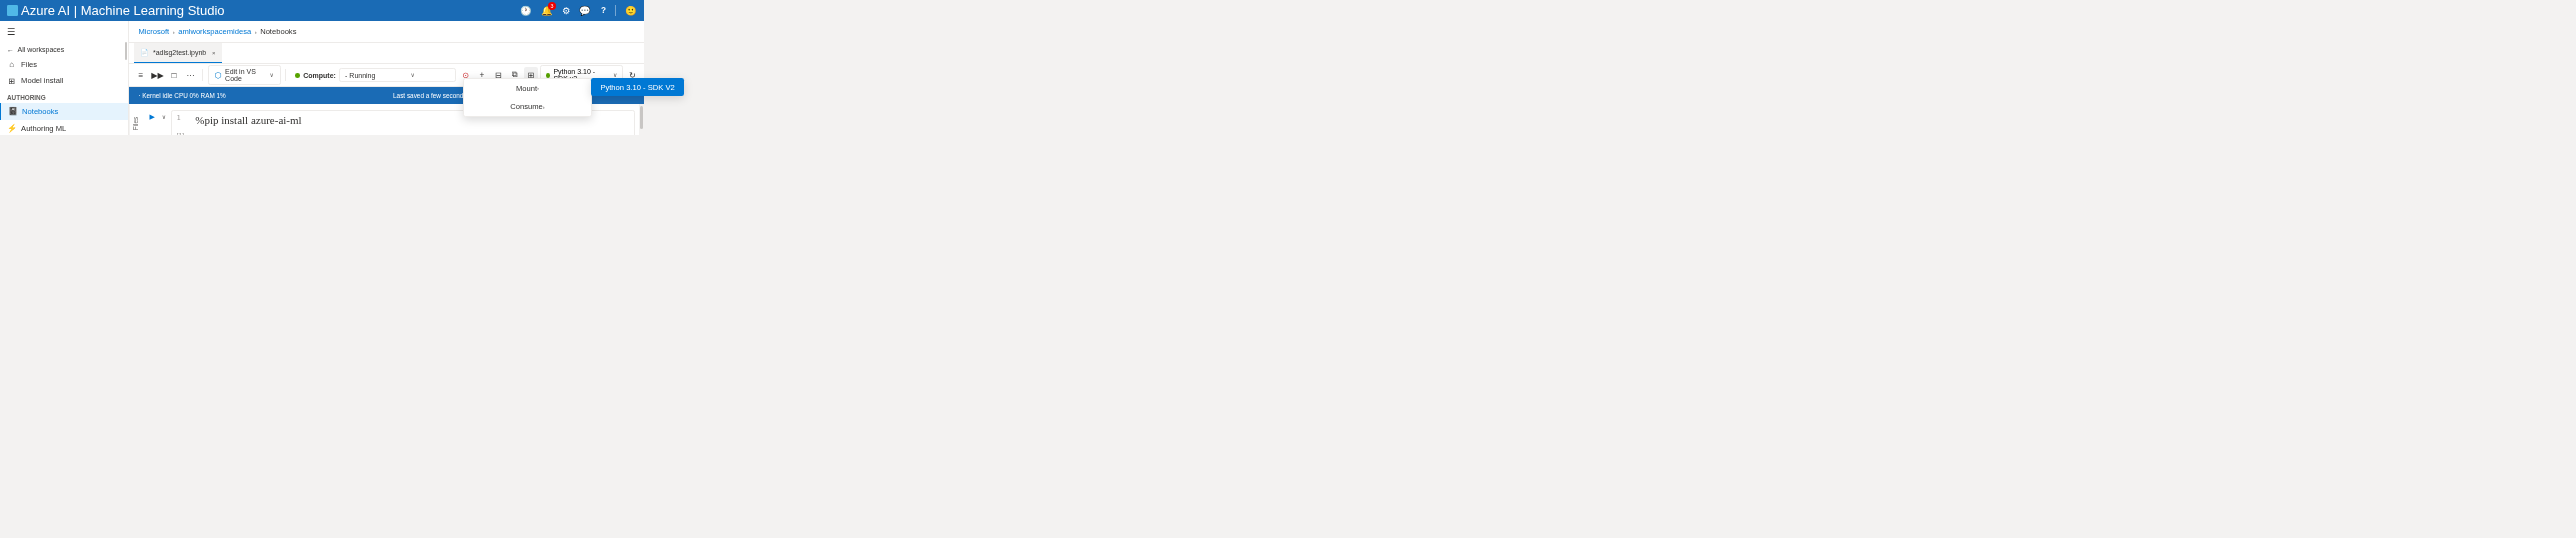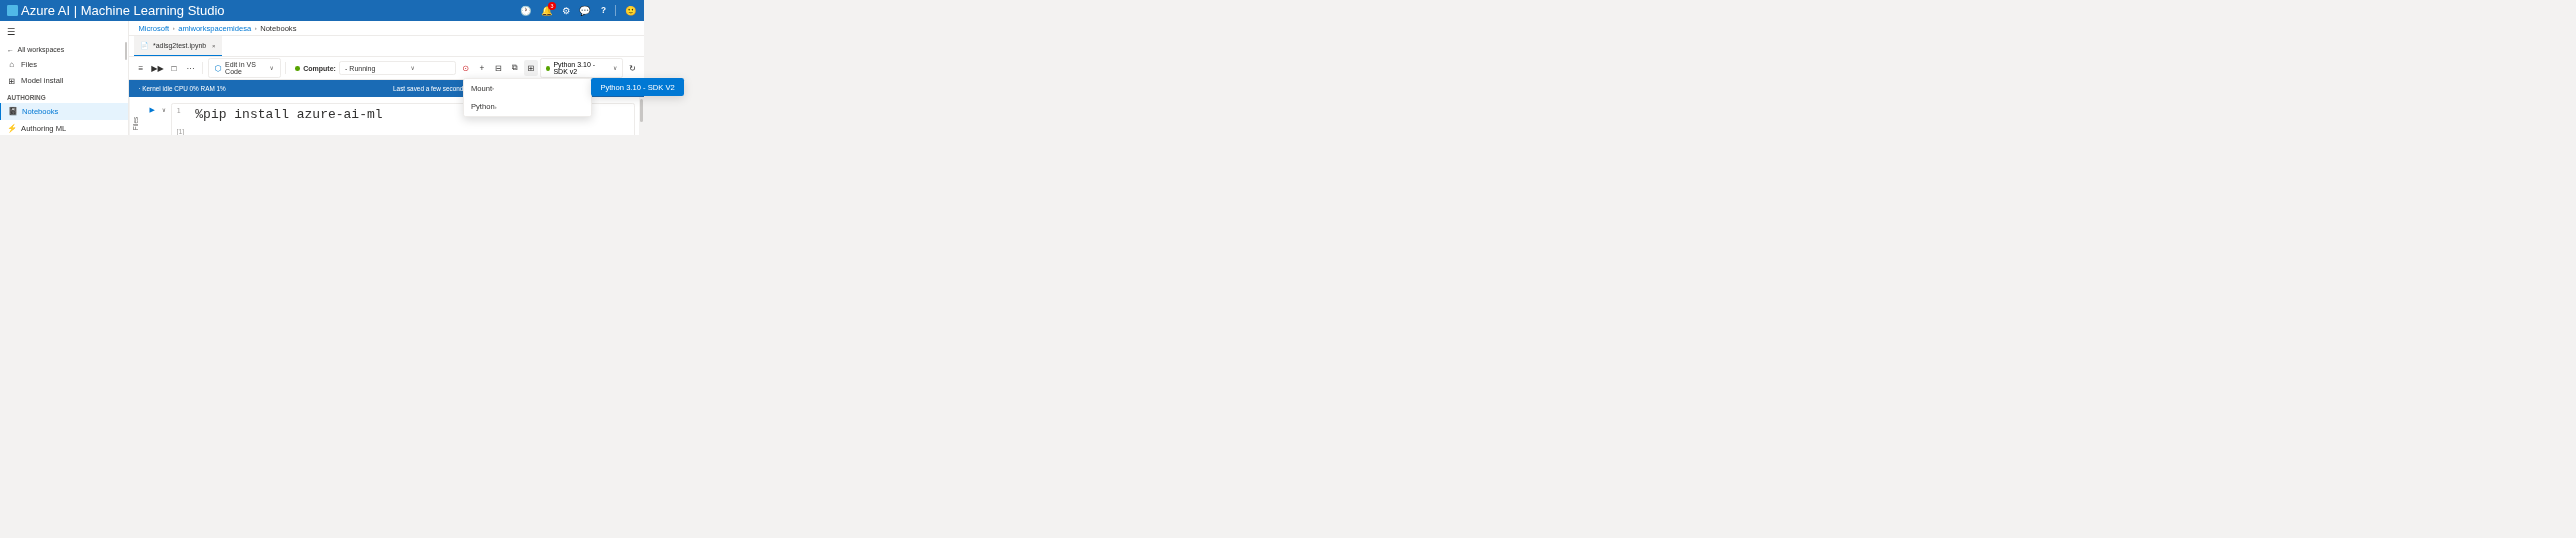--- a/index.html
+++ b/index.html
@@ -157,21 +157,21 @@
     .content-area {
       flex: 1;
       display: flex;
       flex-direction: column;
       overflow: hidden;
       background: white;
     }
 
     
     .breadcrumb-bar {
-      height: 15px;
+      height: 22px;
       display: flex;
       align-items: center;
       padding: 0 9.4px;
       gap: 3.5px;
       font-size: 7.6px;
       color: #323130;
       background: white;
       border-bottom: 0.6px solid #edebe9;
     }
     .breadcrumb-chevron {
@@ -399,22 +399,22 @@
       gap: 9.4px;
       padding: 3.5px 4.7px;
     }
     .line-num {
       color: #a19f9d;
       font-size: 7px;
       font-family: 'Consolas', monospace;
       min-width: 9.4px;
     }
     .cell-code {
-      font-family: Liberation Mono, monospace;
-      font-size: 13px;
+      font-family: Liberation Serif, serif;
+      font-size: 11px;
       color: #323130;
     }
     .cell-output {
       padding: 2.3px 4.7px;
       font-size: 7px;
       color: #323130;
     }
     .cell-exec-info {
       color: #605e5c;
       font-size: 6.4px;
@@ -448,21 +448,21 @@
       width: 129px;
       background: white;
       border: 0.6px solid #edebe9;
       box-shadow: 0 2.3px 9.4px rgba(0,0,0,0.15);
       border-radius: 2.3px;
       z-index: 1000;
     }
     .dropdown-item {
       display: flex;
       align-items: center;
-      justify-content: flex-start;
+      justify-content: center;
       padding: 4.7px 7px;
       cursor: pointer;
       font-size: 7.6px;
       color: #323130;
     }
     .dropdown-item-label {
       font-size: 7.6px;
     }
     .dropdown-chevron {
       font-size: 5.9px;
@@ -675,21 +675,21 @@
 
   </div>
 </div>
 
 <div class="dropdown-overlay">
   <div class="dropdown-item">
     <span class="dropdown-item-label">Mount</span>
     <span class="dropdown-chevron">›</span>
   </div>
   <div class="dropdown-item">
-    <span class="dropdown-item-label">Python</span>
+    <span class="dropdown-item-label">Consume</span>
     <span class="dropdown-chevron">›</span>
   </div>
 </div>
 
 <div class="dropdown-submenu">
   <span>Python 3.10 - SDK V2</span>
 </div>
 
 
 </body></html>

